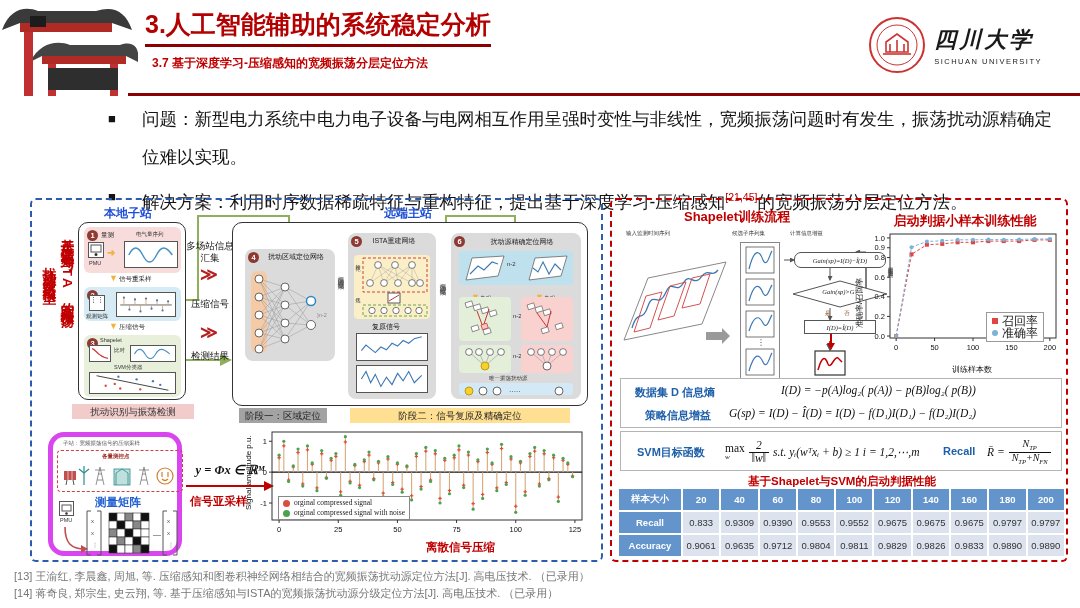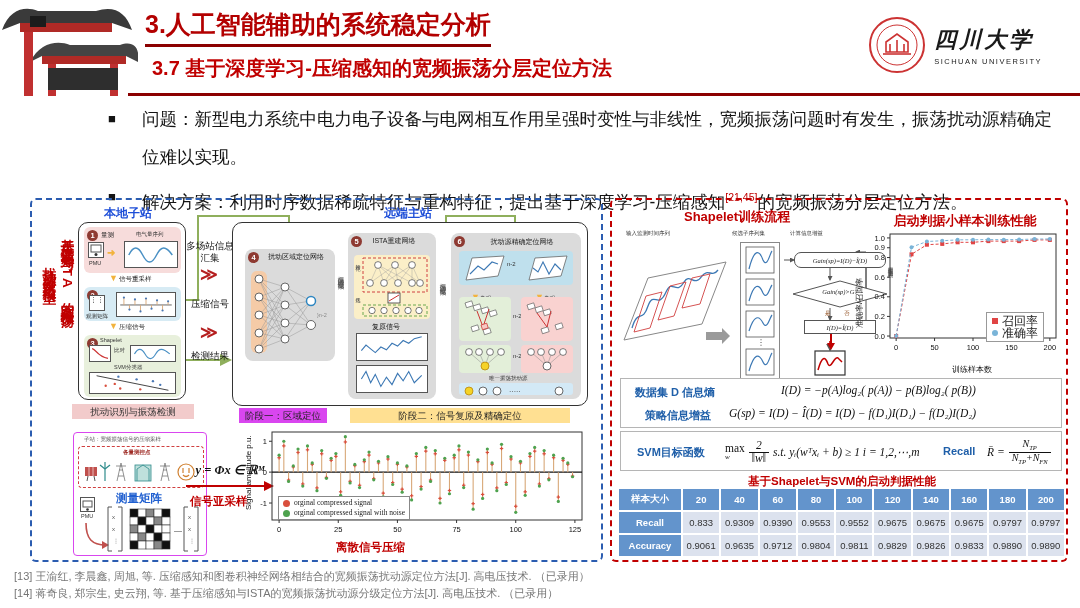--- a/index.html
+++ b/index.html
@@ -3,21 +3,21 @@
 <meta charset="utf-8">
 <style>
   * { margin:0; padding:0; box-sizing:border-box; }
   body { font-family:"Liberation Sans", sans-serif; background:#888; }
   .slide { position:relative; width:1080px; height:608px; background:#fff; overflow:hidden; }
   .abs { position:absolute; }
 
   
   .title { left:145px; top:8px; font-size:25px; font-weight:bold; color:#B30000;
            border-bottom:3px solid #8B0000; padding-bottom:3px; }
-  .subtitle { left:152px; top:55px; font-size:20px; font-weight:bold; color:#C00000; }
+  .subtitle { left:152px; top:55px; font-size:12px; font-weight:bold; color:#C00000; }
   .header-rule { left:128px; top:93px; width:952px; height:3px; background:#8B0000; }
   .logo { right:38px; top:16px; display:flex; align-items:center; gap:8px; }
   .logo-cn { font-family:"Liberation Serif", serif; font-size:22px; font-weight:bold; color:#1a1a1a; letter-spacing:3px; font-style:italic; }
   .logo-en { font-size:7.5px; letter-spacing:1.5px; color:#1a1a1a; margin-top:2px; }
 
   
   .bullets { left:108px; top:100px; width:952px; }
   .bullet { position:relative; padding-left:34px; font-size:17.5px; color:#141414; line-height:38px; margin-bottom:2px;}
   .bullet .mk { position:absolute; left:0; top:0; font-size:13px; }
   .supref { color:#C00000; font-size:10.5px; vertical-align:super; }
@@ -38,21 +38,21 @@
   .minibox { background:#fff; border:1px solid #555; }
   .flowlbl { font-size:9.5px; color:#111; text-align:center; line-height:1.25; }
   .chev { color:#B51F1F; font-weight:bold; font-size:17px; letter-spacing:-3px; }
   .graybox { background:#DBDBDB; border-radius:8px; }
   .sublbl { font-size:7px; color:#222; text-align:center; line-height:1.15; }
   .phase { font-size:9.5px; color:#222; text-align:center; line-height:15px; height:15px; }
   .vsmall { writing-mode:vertical-rl; font-size:6.5px; color:#555; letter-spacing:1px; }
   .dnarrow { color:#F2B33D; font-size:9px; line-height:8px; }
   .pinklabel { background:#F2CBCB; font-size:9.5px; color:#333; text-align:center; line-height:15px; }
 
-  .samp-box { border:1px solid #d946ef; border-radius:4px; background:#fff;margin-left:25px; }
+  .samp-box { border:5px solid #d946ef; border-radius:16px; background:#fff; }
   .red-dash { border:1.2px dashed #D04040; border-radius:4px; }
   .mtx-label { color:#1F5FD0; font-weight:bold; font-size:11.5px; }
   .formula-cs { font-family:"Liberation Serif", serif; font-style:italic; font-weight:bold; font-size:12.5px; color:#111; }
   .subsample { color:#C00000; font-weight:bold; font-size:11.5px; }
   .stem-caption { color:#C00000; font-weight:bold; font-size:11.5px; }
   .axis-lbl { font-size:8px; color:#111; }
   .rot270 { transform:rotate(-90deg); transform-origin:left top; }
   .stem-legend { border:1px solid #888; background:#fff; padding:1px 4px; font-family:"Liberation Serif", serif; font-size:7.5px; color:#222; line-height:10px;}
   .stem-legend .row { display:flex; align-items:center; gap:4px; }
   .lgmark { display:inline-block; width:7px; height:7px; border-radius:50%; }
@@ -421,21 +421,21 @@
             <circle cx="10" cy="6" r="4" fill="#F5D327" stroke="#B8860B" stroke-width="0.8"></circle>
             <circle cx="24" cy="6" r="4" fill="#fff" stroke="#444" stroke-width="0.8"></circle>
             <circle cx="38" cy="6" r="4" fill="#fff" stroke="#444" stroke-width="0.8"></circle>
             <text x="50" y="9" font-size="7" fill="#555">·····</text>
             <circle cx="100" cy="6" r="4" fill="#fff" stroke="#444" stroke-width="0.8"></circle>
           </svg>
         </div>
       </div>
     </div>
 
-    <div class="abs phase" style="left:207px;top:208px;width:88px;background:#d946ef">阶段一：区域定位</div>
+    <div class="abs phase" style="left:207px;top:208px;width:88px;background:#a3a3a3">阶段一：区域定位</div>
     <div class="abs phase" style="left:318px;top:208px;width:220px;background:#FFE092">阶段二：信号复原及精确定位</div>
 
     <div class="abs samp-box" style="left:16px;top:232px;width:134px;height:124px">
       <div class="abs tinier" style="left:10px;top:3px;color:#555">子站：宽频振荡信号的压缩采样</div>
       <div class="abs red-dash" style="left:4px;top:13px;width:126px;height:42px">
         <div class="abs tinier" style="left:44px;top:2px;color:#9E2B25;font-weight:bold">各量测控点</div>
         <svg class="abs" style="left:4px;top:10px" width="118" height="28" viewBox="0 0 118 28">
           <g>
               <rect x="2" y="10" width="12" height="9" fill="#C0504D"></rect>
               <line x1="6" y1="10" x2="6" y2="19" stroke="#fff" stroke-width="0.6"></line>
@@ -802,21 +802,21 @@
     <div class="abs stem-legend" style="left:246px;top:296px">
       <div class="row">
           <span class="lgmark" style="background-color: rgb(217, 79, 61);"></span>
           <span>orginal compressed signal</span>
         </div>
       <div class="row">
           <span class="lgmark" style="background-color: rgb(78, 162, 78);"></span>
           <span>orginal compressed signal with noise</span>
         </div>
     </div>
-    <div class="abs stem-caption" style="left:304px;top:340px;width:140px;text-align:left">离散信号压缩</div>
+    <div class="abs stem-caption" style="left:323px;top:340px;width:140px;text-align:right">离散信号压缩</div>
   </div>
 
   <div class="abs right-panel">
     <div class="abs red-h" style="left:72px;top:8px">Shapelet训练流程</div>
     <div class="abs red-h" style="left:258px;top:12px;width:190px;text-align:center">启动判据小样本训练性能</div>
 
     <div class="abs tinier" style="left:14px;top:30px">输入监测时间序列</div>
     <div class="abs tinier" style="left:120px;top:30px">候选子序列集</div>
     <div class="abs tinier" style="left:178px;top:30px">计算信息增益</div>
 

